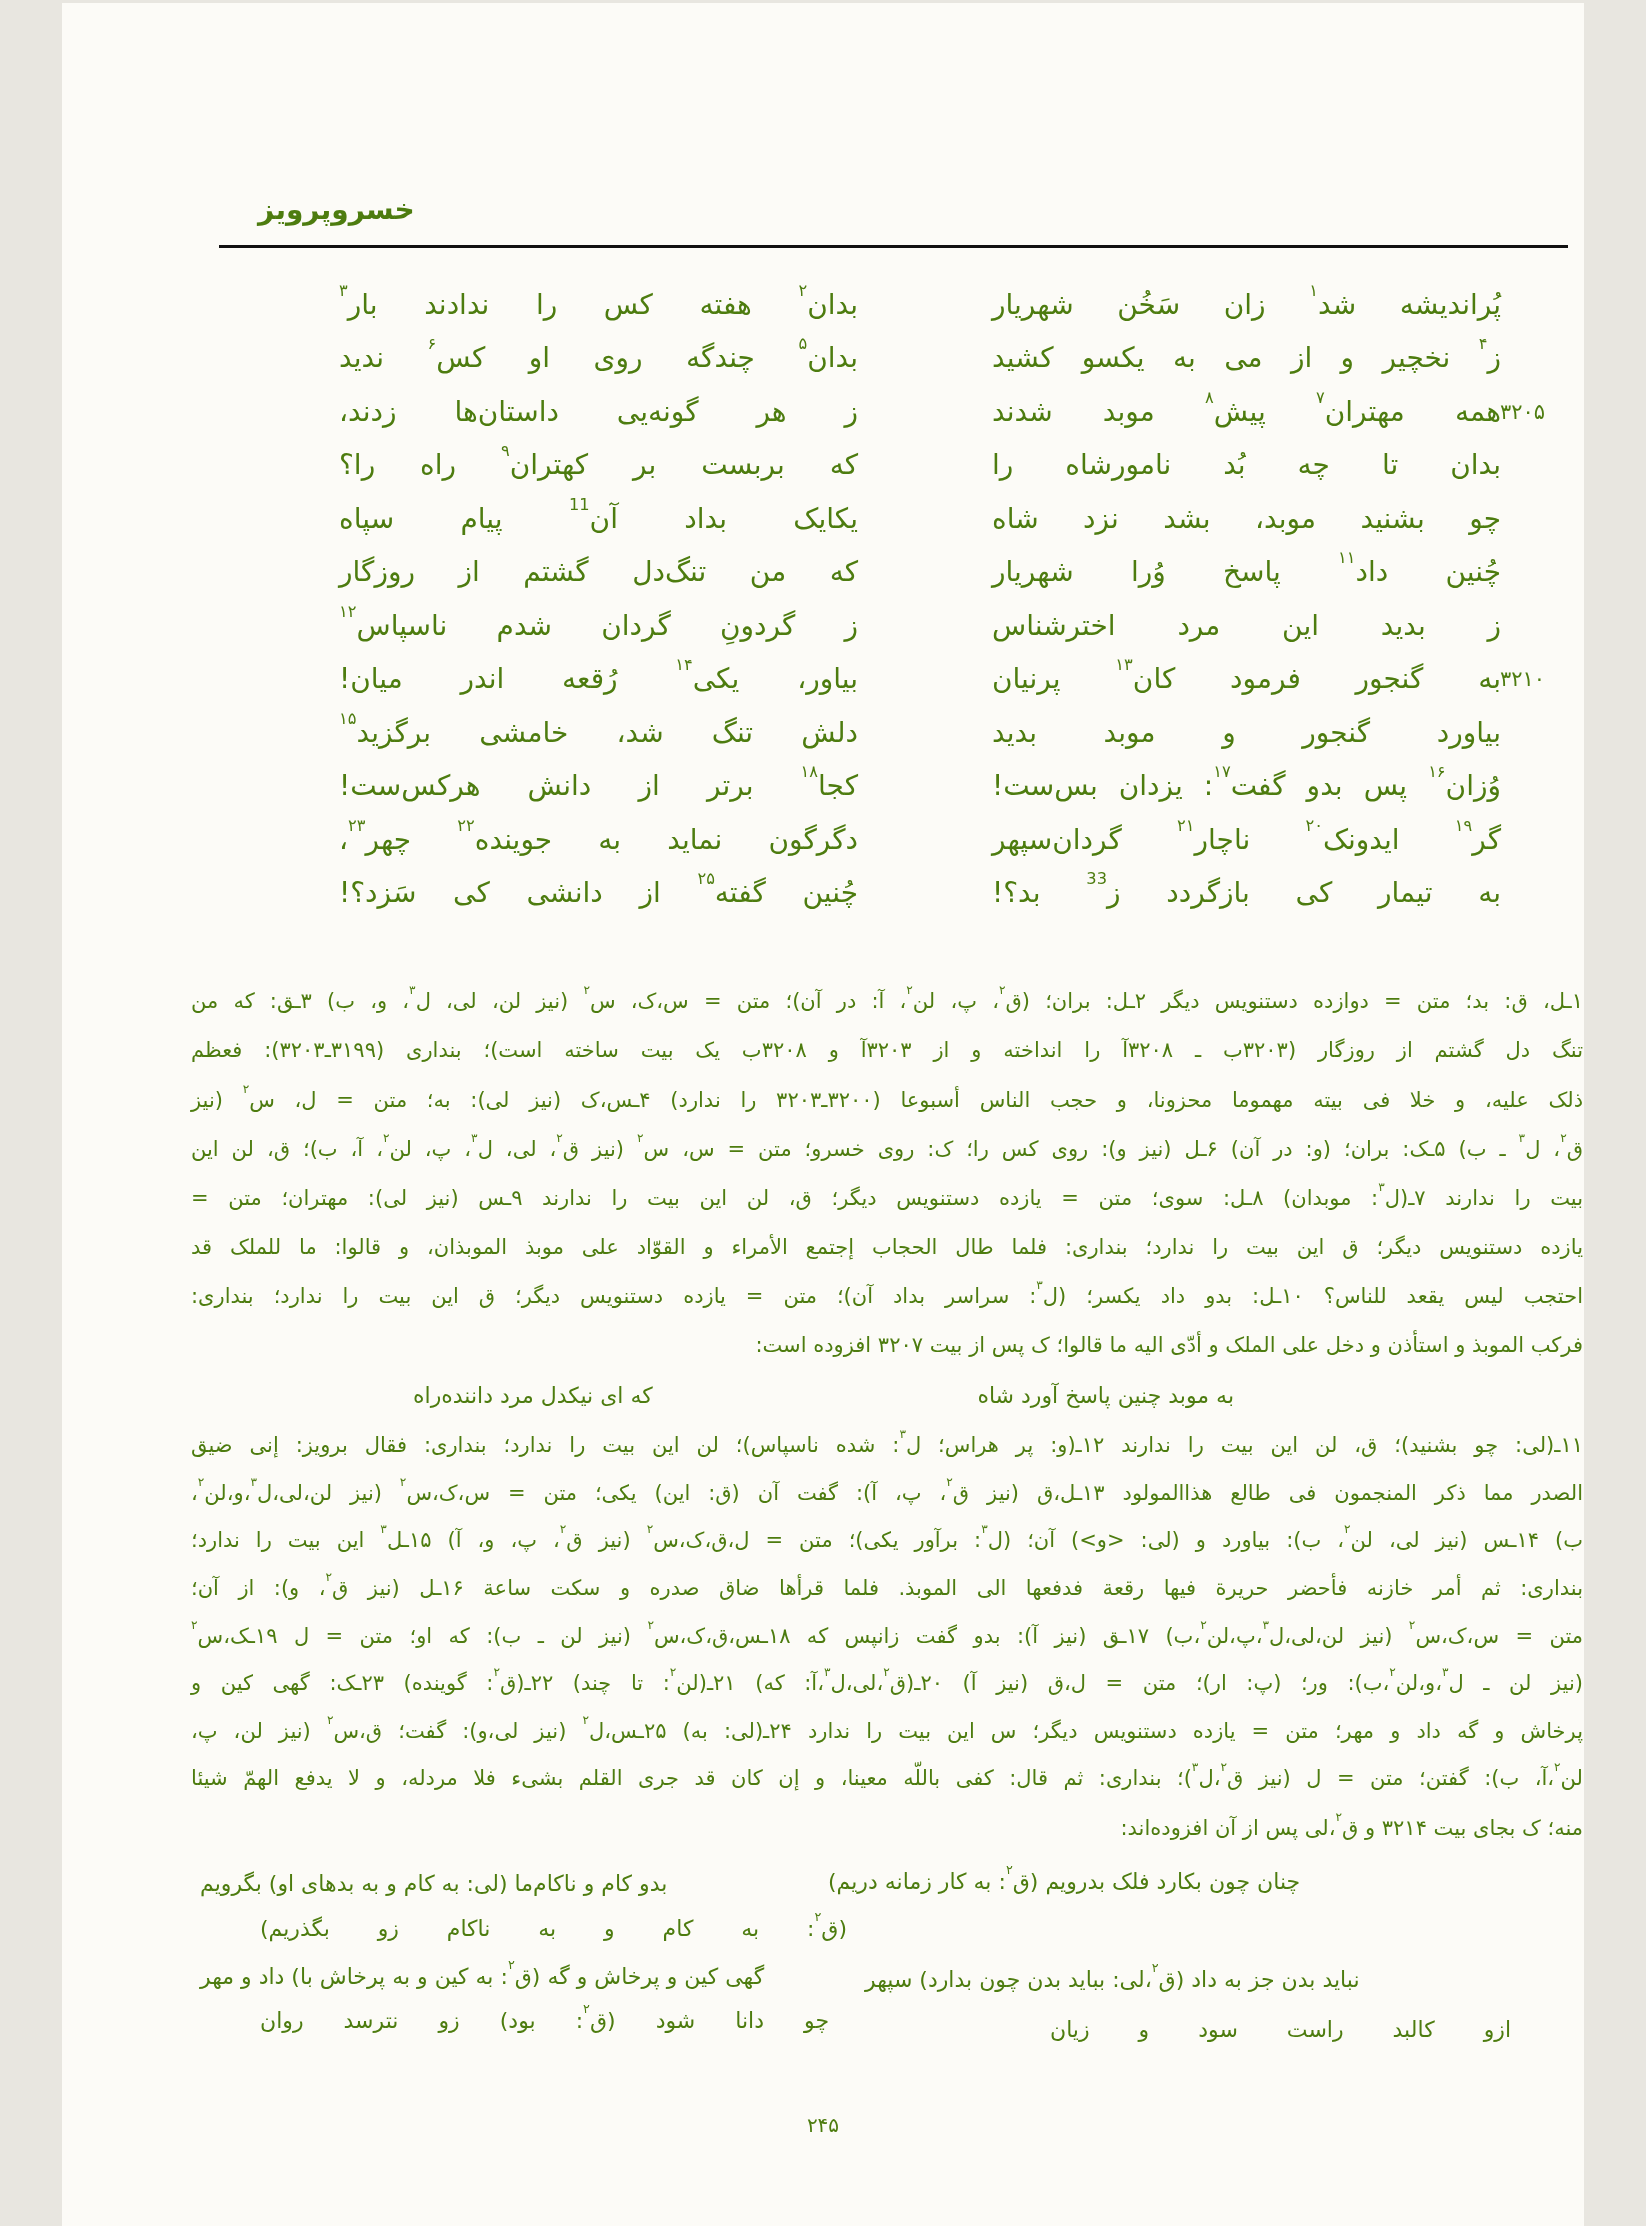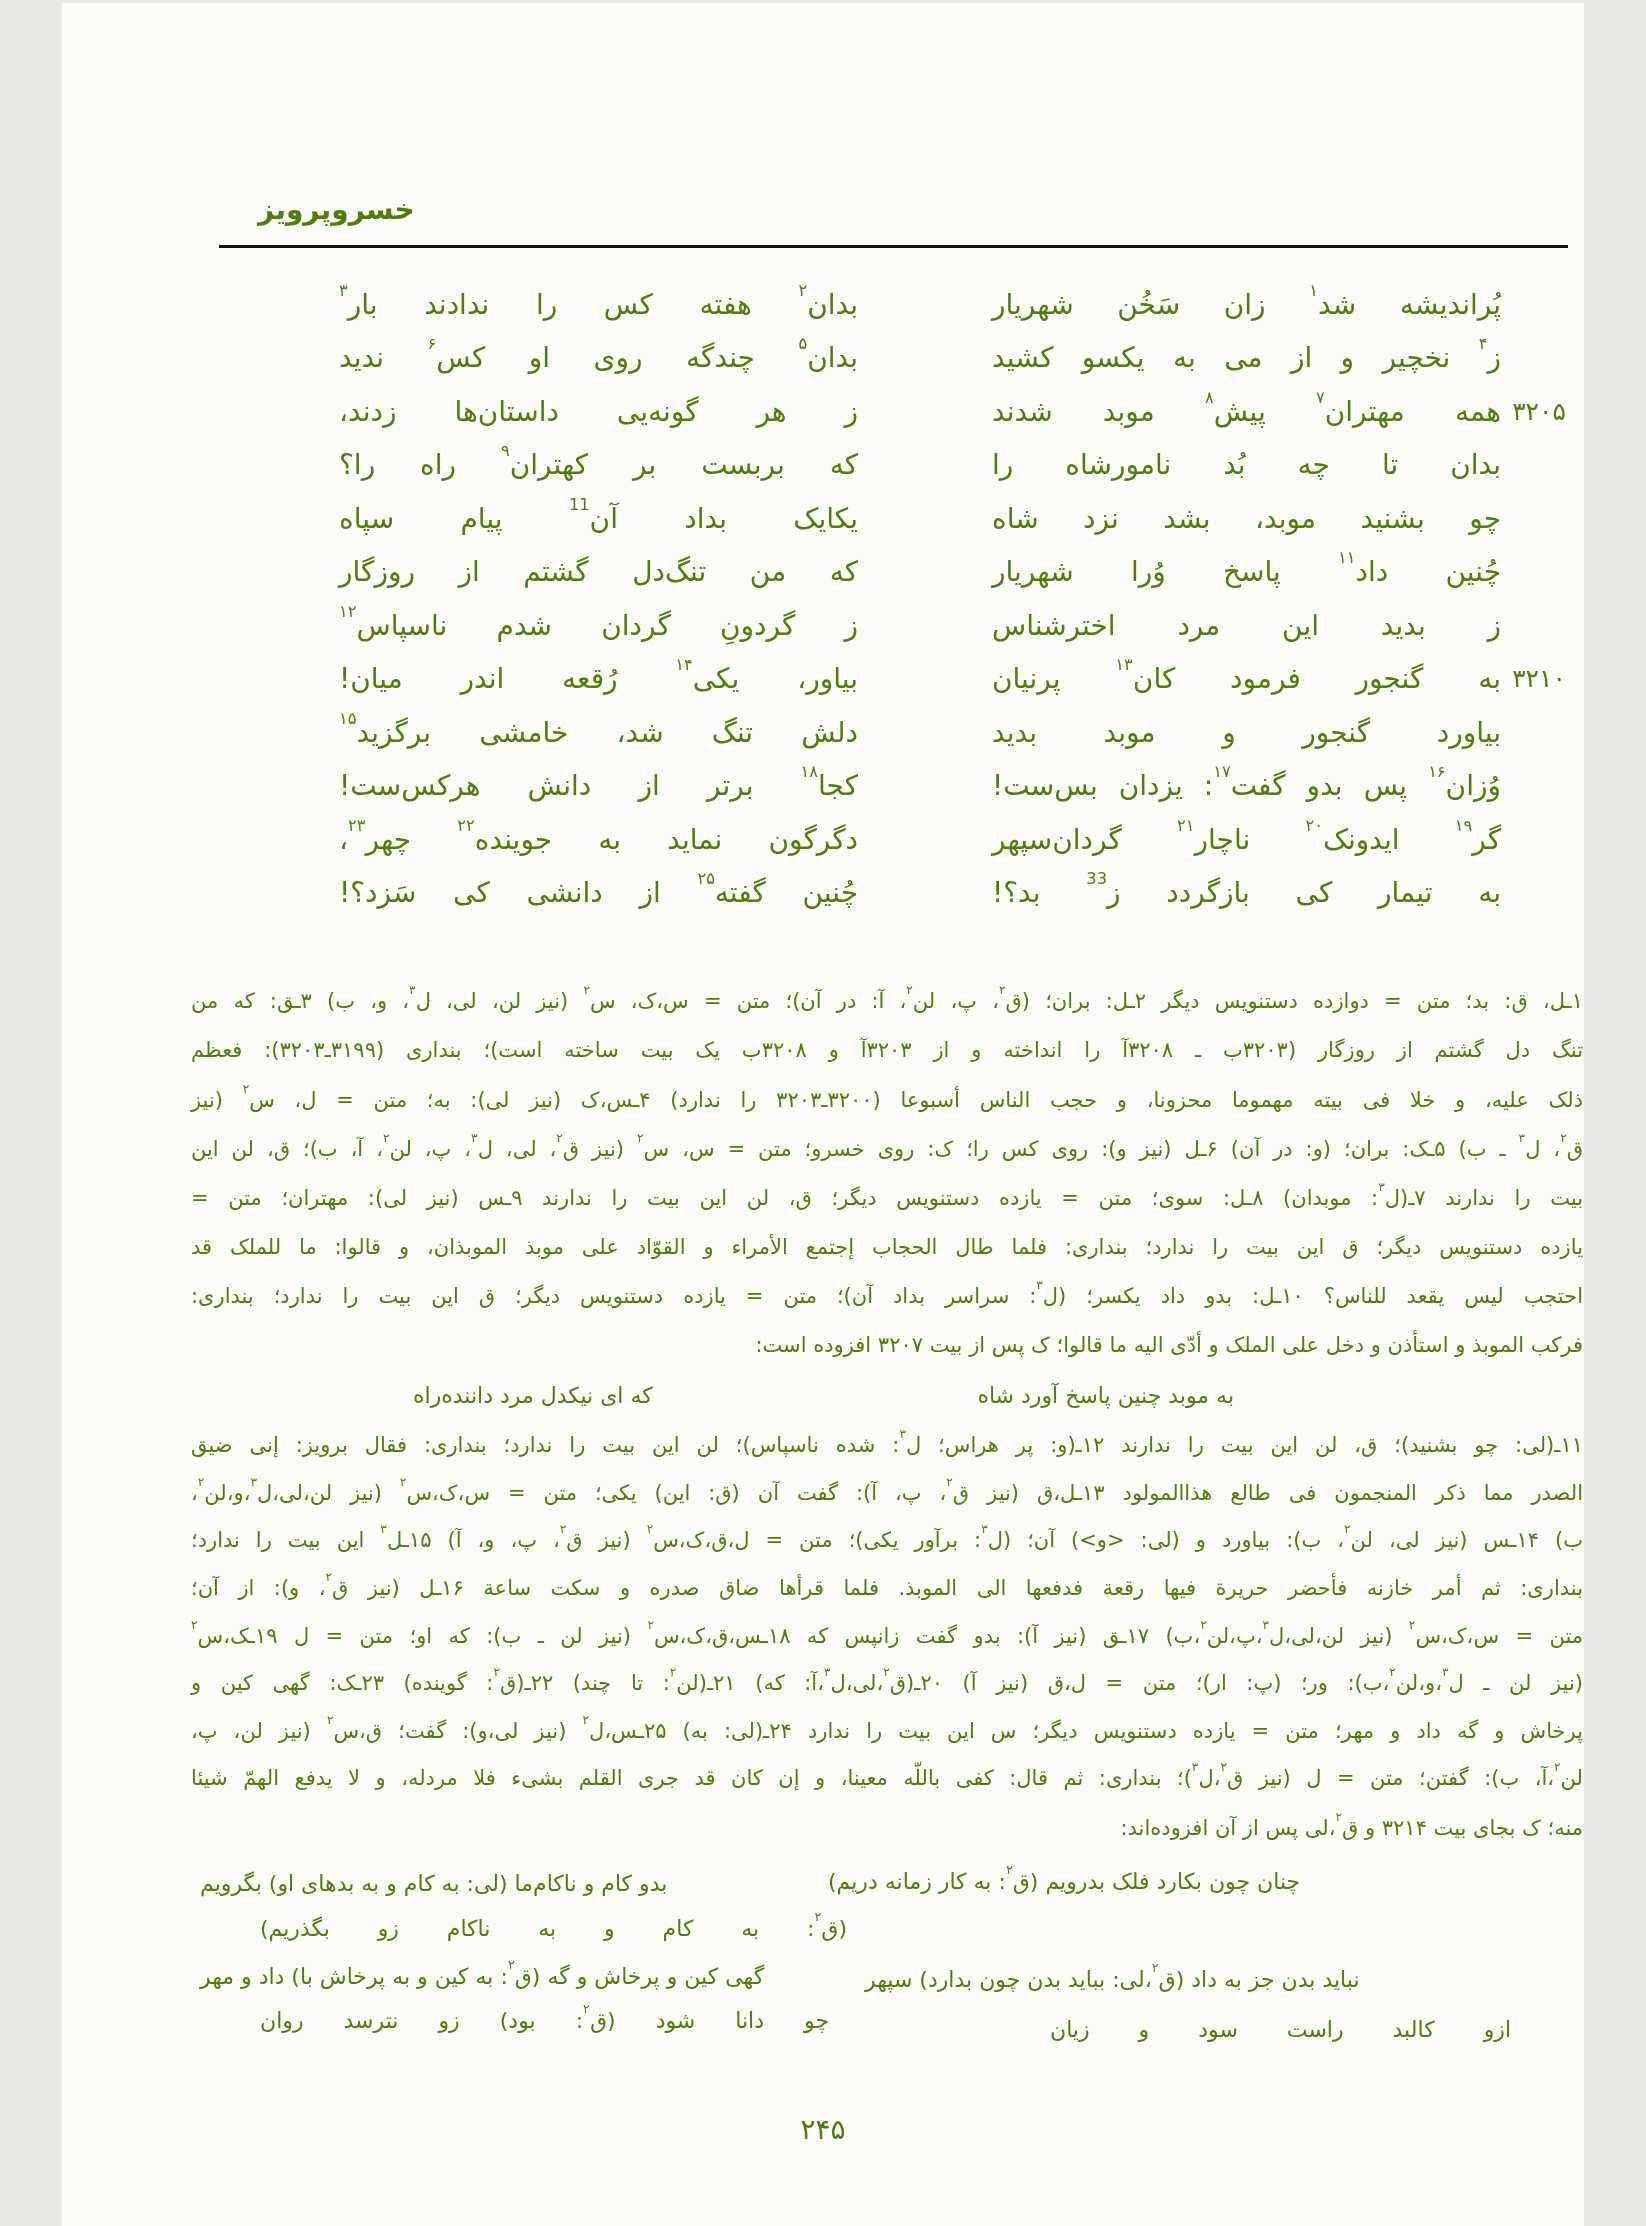--- a/index.html
+++ b/index.html
@@ -10,34 +10,34 @@
     overflow:hidden;
   }
   .running-head{position:absolute;left:196px;top:190px;font-size:28px;font-weight:bold;}
   .head-rule{position:absolute;left:157px;top:242px;width:1349px;height:2.8px;background:#111;}
   
   .hemi{position:absolute;height:44px;line-height:42px;font-size:28px;
         text-align:justify;text-align-last:justify;direction:rtl;white-space:normal;}
   .hemi.h1{left:930px;width:509px;}
   .hemi.h2{left:277px;width:519px;}
   .vnum{position:absolute;left:1438px;width:78px;height:44px;line-height:42px;
-        font-size:25px;text-align:center;direction:rtl;}
+        font-size:21px;text-align:left;direction:rtl;}
   sup{font-size:58%;position:relative;top:-0.5em;line-height:0;}
   
   .app-line{position:absolute;left:129px;width:1392px;font-size:21px;line-height:37px;
             direction:rtl;text-align:justify;text-align-last:justify;}
   .app-line.no-just{text-align:right;text-align-last:right;}
   .inset-verse{position:absolute;left:351px;width:821px;display:flex;direction:rtl;
                justify-content:space-between;font-size:22px;line-height:35px;}
   
   .add-line{position:absolute;font-size:22px;line-height:37px;direction:rtl;}
   .add-line.align-r{text-align:left;}
   .add-line.just{text-align:justify;text-align-last:justify;}
   .page-number{position:absolute;left:0;top:2110px;width:100%;text-align:center;
-               font-size:28px;direction:rtl;}
+               font-size:20px;direction:rtl;}
 </style>
 </head>
 <body>
 
 <div class="page">
   <span class="running-head">خسروپرویز</span>
   <div class="head-rule"></div>
 
   <section id="poem">
       <div class="hemi h1" style="top: 281px;">پُراندیشه شد<sup>۱</sup> زان سَخُن شهریار</div>

